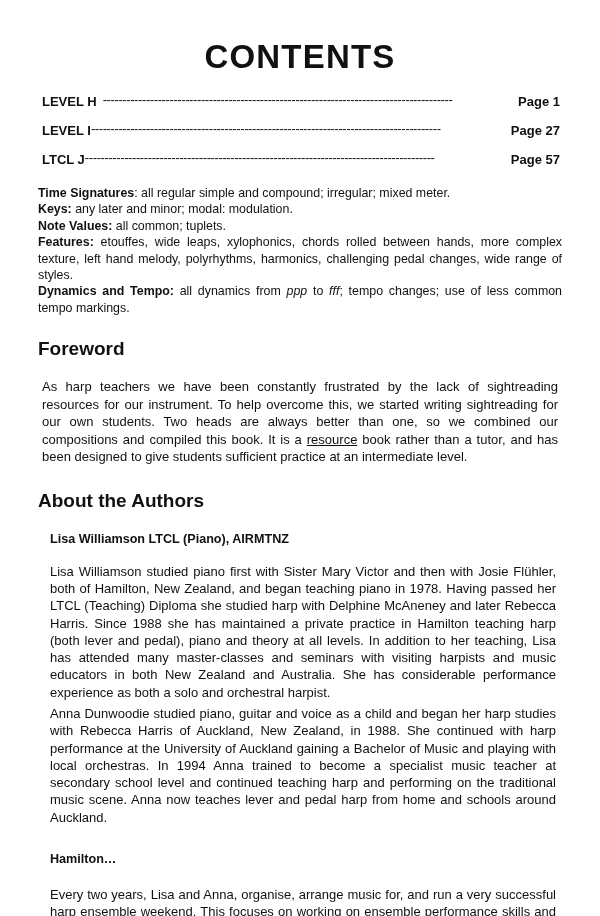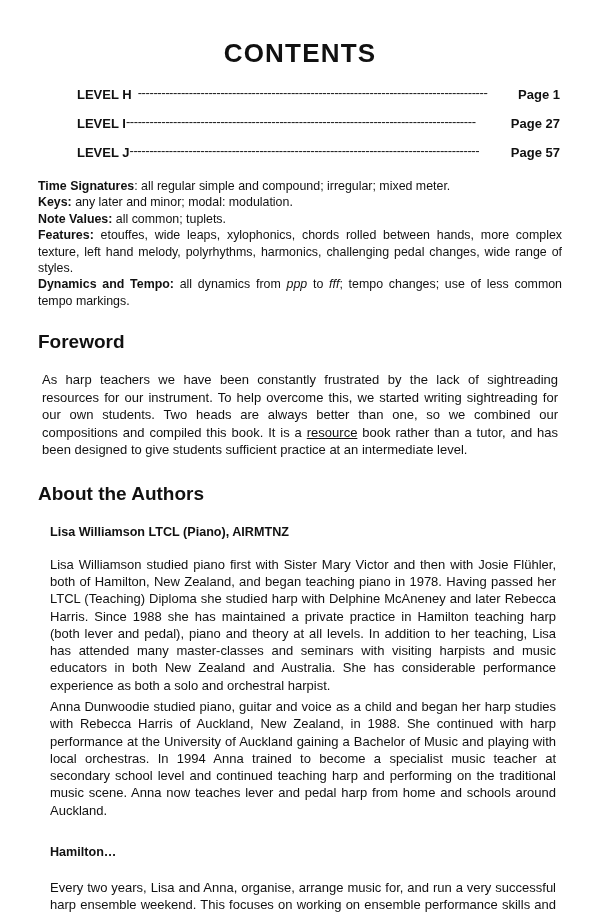--- a/index.html
+++ b/index.html
@@ -18,34 +18,33 @@
     position: relative;
     width: 600px;
     height: 916px;
     box-sizing: border-box;
     padding: 0 38px;
   }
 
   
   .contents-title {
     text-align: center;
-    font-size: 26px;
+    font-size: 33px;
     font-weight: bold;
     letter-spacing: 1.2px;
     margin: 0;
     padding-top: 38px;
     padding-bottom: 4px;
   }
 
   
   .toc {
     margin-top: 14px;
     padding-left: 4px;
     padding-right: 2px;
-    margin-left: 35px;
   }
   .toc-row {
     display: flex;
     align-items: baseline;
     font-size: 13px;
     font-weight: bold;
     margin-bottom: 14px;
     white-space: nowrap;
   }
   .toc-label {
@@ -149,21 +148,21 @@
       <span class="toc-label">LEVEL H</span>
       <span class="toc-leader sp-wide">-----------------------------------------------------------------------------------------</span>
       <span class="toc-page">Page 1</span>
     </div>
     <div class="toc-row">
       <span class="toc-label">LEVEL I</span>
       <span class="toc-leader sp-none">-----------------------------------------------------------------------------------------</span>
       <span class="toc-page">Page 27</span>
     </div>
     <div class="toc-row">
-      <span class="toc-label">LEVEL J</span>
+      <span class="toc-label">LTCL J</span>
       <span class="toc-leader sp-none">-----------------------------------------------------------------------------------------</span>
       <span class="toc-page">Page 57</span>
     </div>
   </div>
 
   <div class="spec-block">
     <p class="spec-line"><b>Time Signatures</b><span>: all regular simple and compound; irregular; mixed meter.</span></p>
     <p class="spec-line"><b>Keys:</b><span> any later and minor; modal: modulation.</span></p>
     <p class="spec-line"><b>Note Values:</b><span> all common; tuplets.</span></p>
     <p class="spec-para"><b>Features:</b><span> etouffes, wide leaps, xylophonics, chords rolled between hands, more complex texture, left hand melody, polyrhythms, harmonics, challenging pedal changes, wide range of styles.</span></p>

